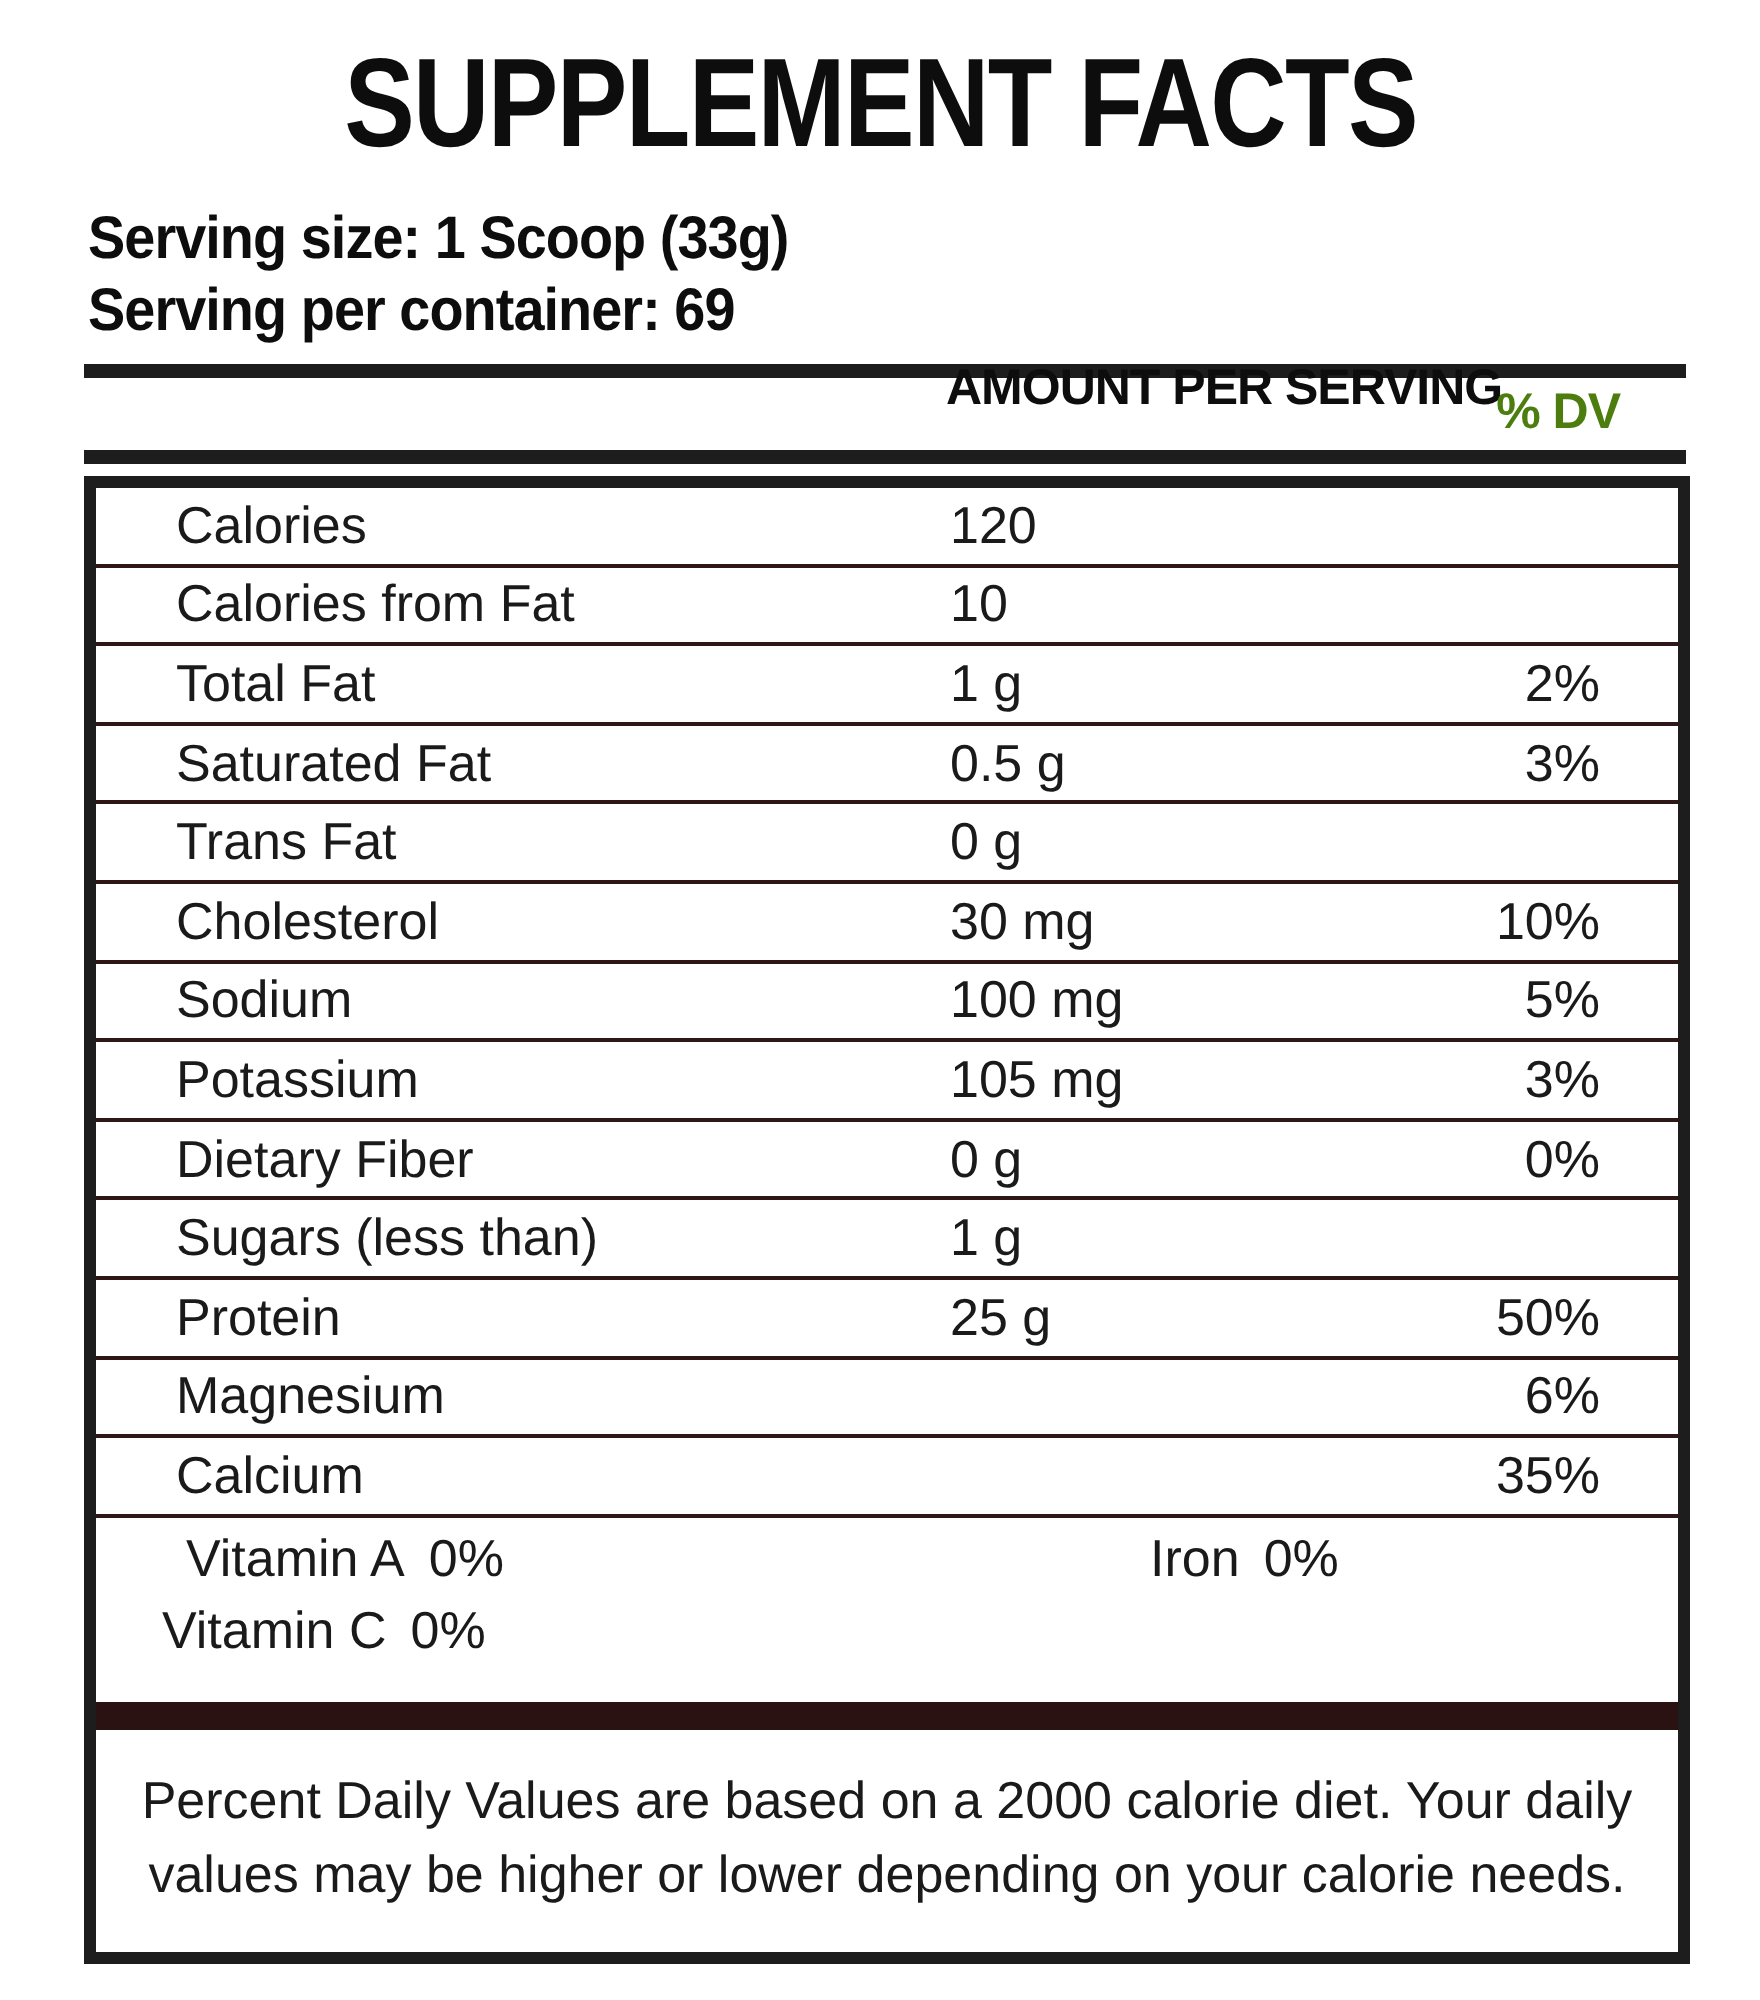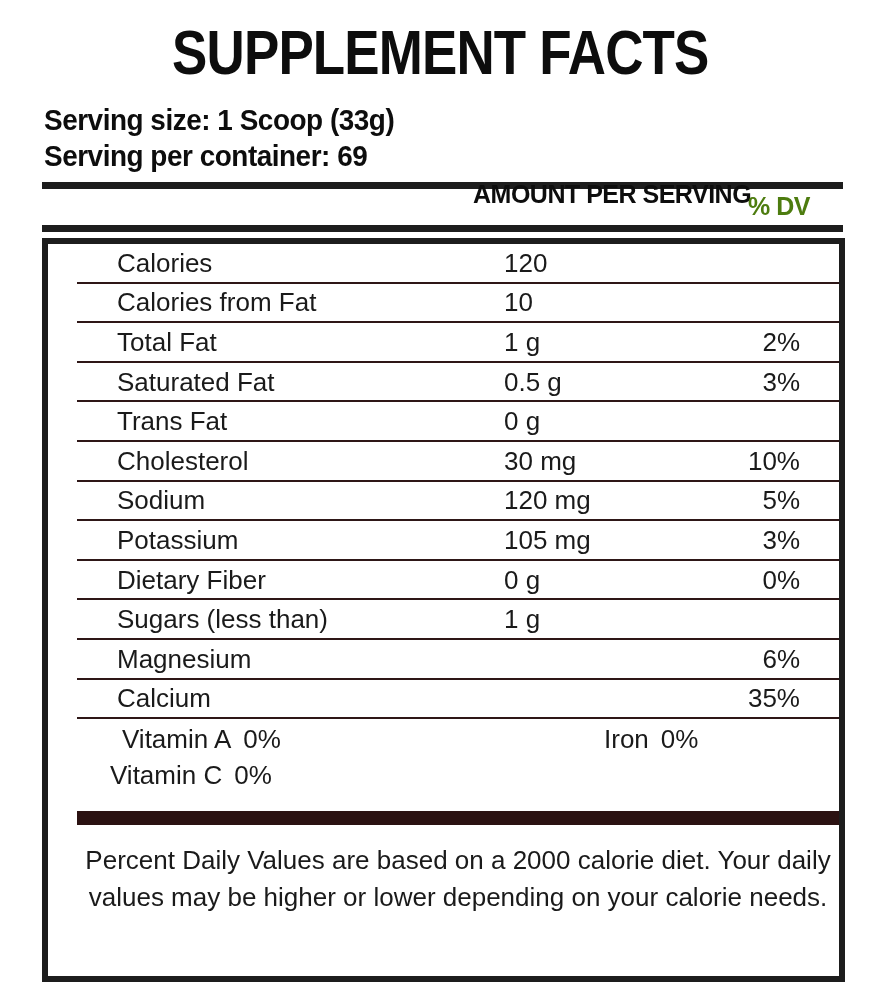--- a/index.html
+++ b/index.html
@@ -81,21 +81,20 @@
     color:#4d7c0f;
   }
   
   .facts-box{
     margin-left:42px;
     margin-top:6px;
     width:803px;
     height:744px;
     border:6px solid var(--border);
     background:#fff;
-    padding-left:29px;
   }
   .row{
     position:relative;
     height:39.6px;
     border-bottom:2px solid var(--divider);
     font-size:26px;
   }
   .cell-name{
     position:absolute;
     left:40px;
@@ -191,37 +190,42 @@
     <span class="cell-amount">0 g</span>
     <span class="cell-dv"></span>
   </div>
   <div class="row">
     <span class="cell-name">Cholesterol</span>
     <span class="cell-amount">30 mg</span>
     <span class="cell-dv">10%</span>
   </div>
   <div class="row">
     <span class="cell-name">Sodium</span>
-    <span class="cell-amount">120 mg</span>
+    <span class="cell-amount">100 mg</span>
     <span class="cell-dv">5%</span>
   </div>
   <div class="row">
     <span class="cell-name">Potassium</span>
     <span class="cell-amount">105 mg</span>
     <span class="cell-dv">3%</span>
   </div>
   <div class="row">
     <span class="cell-name">Dietary Fiber</span>
     <span class="cell-amount">0 g</span>
     <span class="cell-dv">0%</span>
   </div>
   <div class="row">
     <span class="cell-name">Sugars (less than)</span>
     <span class="cell-amount">1 g</span>
     <span class="cell-dv"></span>
+  </div>
+  <div class="row">
+    <span class="cell-name">Protein</span>
+    <span class="cell-amount">25 g</span>
+    <span class="cell-dv">50%</span>
   </div>
   <div class="row">
     <span class="cell-name">Magnesium</span>
     <span class="cell-amount"></span>
     <span class="cell-dv">6%</span>
   </div>
   <div class="row">
     <span class="cell-name">Calcium</span>
     <span class="cell-amount"></span>
     <span class="cell-dv">35%</span>

